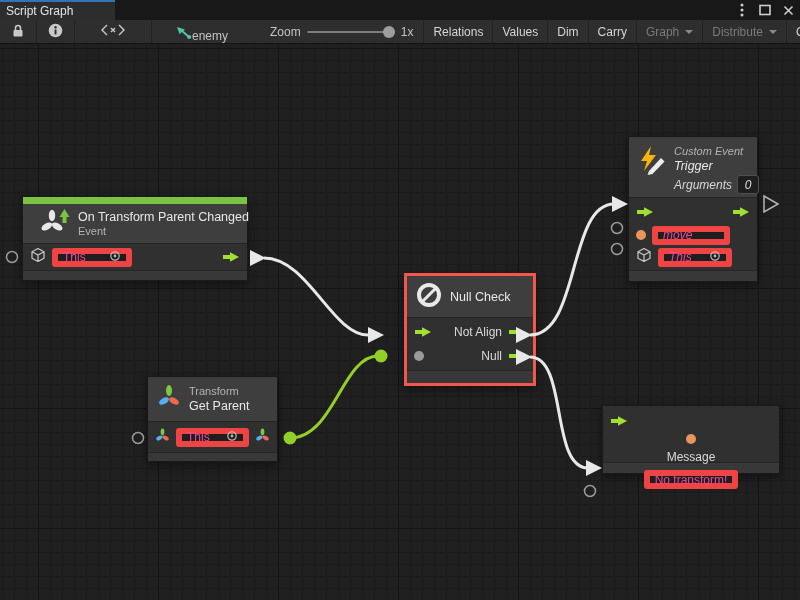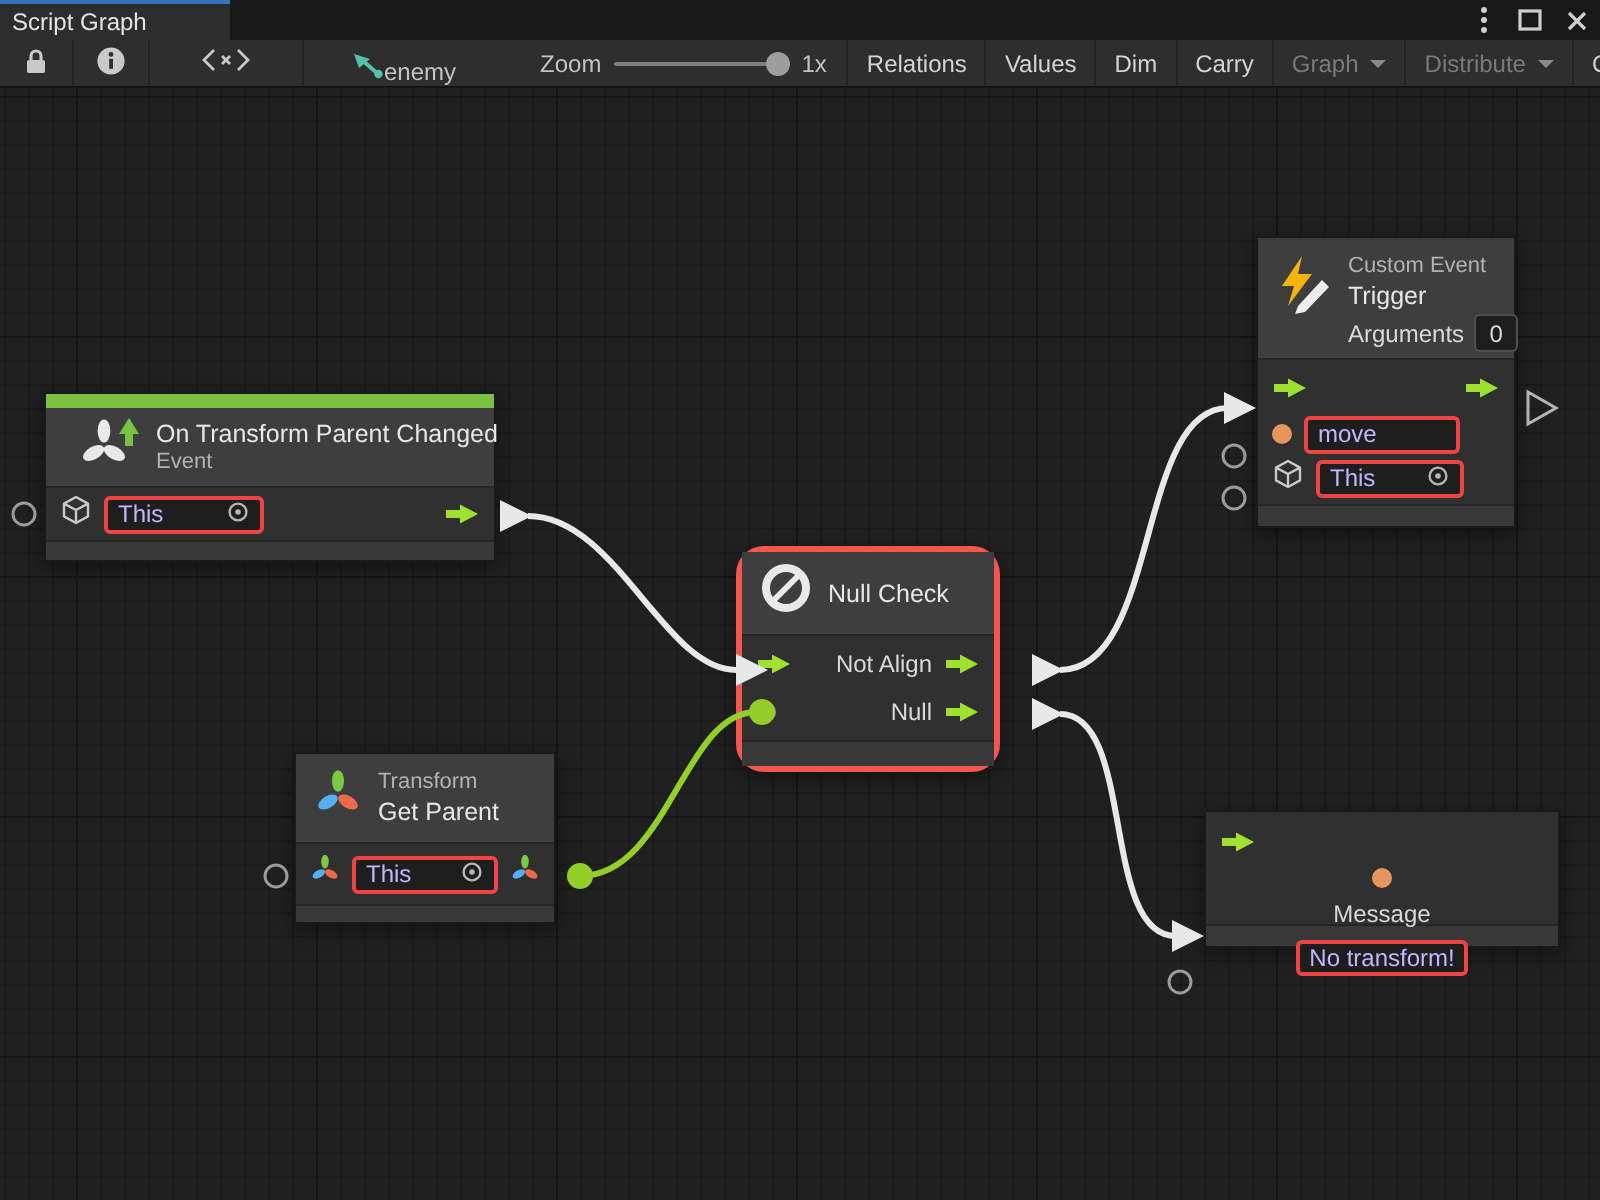--- a/index.html
+++ b/index.html
@@ -46,21 +46,21 @@
         box-shadow:0 3px 9px rgba(0,0,0,.45);z-index:2;}
   .node.selected{border:3px solid #f2564d;}
   .nhead{background:#3e3e3e;display:flex;align-items:center;gap:7px;padding:0 8px;
          border-bottom:1px solid #252525;box-sizing:border-box;}
   .nrow{display:flex;align-items:center;gap:6px;padding:0 7px;box-sizing:border-box;}
   .nfoot{background:#383838;border-top:1px solid #252525;box-sizing:border-box;}
   .greenbar{height:7px;background:#7cc242;}
   .ttl{font-size:12.5px;color:#e8e8e8;line-height:16px;white-space:nowrap;}
   .cat{font-size:11px;color:#b3b3b3;line-height:13px;white-space:nowrap;}
   .plabel{font-size:12px;color:#d9d9d9;white-space:nowrap;}
-  .field{background:#1e1e1e;border:2px solid #ef4444;border-radius:3px;color:#c4b5fd;
+  .field{background:#1e1e1e;border:6px solid #ef4444;border-radius:3px;color:#ec4899;
          font-size:12px;display:flex;align-items:center;justify-content:space-between;
          gap:4px;padding:0 5px;height:19px;box-sizing:border-box;cursor:text;white-space:nowrap;}
   .dot{width:10px;height:10px;border-radius:50%;flex:0 0 auto;}
   .dot.gray{background:#9a9a9a;}
   .dot.orange{background:#e8955c;}
   .checkbox{width:13px;height:13px;background:#1d1d1d;border:1px solid #5a5a5a;border-radius:2px;cursor:pointer;}
   .argbox{background:#1e1e1e;border:1px solid #4f4f4f;border-radius:3px;color:#dcdcdc;
           font-size:12px;min-width:12px;height:17px;display:flex;align-items:center;
           justify-content:center;padding:0 4px;}
   .flowarrow{flex:0 0 auto;display:flex;}
@@ -192,21 +192,21 @@
       <span style="flex:1;"></span>
       <span class="flowarrow">
         <svg width="18" height="12" viewBox="0 0 18 12">
             <path d="M1 4 h7 V1.2 L17 6 L8 10.8 V8 H1 Z" fill="#9fe030"></path>
           </svg>
       </span>
     </div>
     <div class="nfoot" style="height:10px;"></div>
   </div>
 
-  <div class="node selected" style="left:368px;top:229px;width:132px;border-radius:14px;">
+  <div class="node selected" style="left:404px;top:229px;width:132px;">
     <div class="nhead" style="height:42px;">
       <span>
         <svg width="28" height="28" viewBox="0 0 28 28">
             <circle cx="14" cy="14" r="10" stroke="#e9e9e9" stroke-width="4" fill="none"></circle>
             <line x1="7.5" y1="20.5" x2="20.5" y2="7.5" stroke="#e9e9e9" stroke-width="3"></line>
           </svg>
       </span>
       <div class="ttl">Null Check</div>
     </div>
     <div class="nrow" style="height:24px;margin-top:2px;">
@@ -271,21 +271,21 @@
         <svg width="15" height="15" viewBox="0 0 15 15">
           <ellipse cx="7.5" cy="3.8" rx="1.9" ry="3.4" fill="#7ac943"></ellipse>
           <ellipse cx="4.4" cy="10" rx="1.9" ry="3.4" transform="rotate(60 4.4 10)" fill="#56aff0"></ellipse>
           <ellipse cx="10.6" cy="10" rx="1.9" ry="3.4" transform="rotate(-60 10.6 10)" fill="#ee6a4c"></ellipse>
         </svg>
       </span>
     </div>
     <div class="nfoot" style="height:9px;"></div>
   </div>
 
-  <div class="node" style="left:628px;top:74px;width:130px;">
+  <div class="node" style="left:628px;top:92px;width:130px;font-style:italic;">
     <div class="nhead" style="height:61px;align-items:flex-start;padding-top:8px;">
       <span>
         <svg width="30" height="30" viewBox="0 0 30 30">
           <polygon points="14,1 4,16 10,16 7,26 19,10 12,10" fill="#f6b40e"></polygon>
           <path d="M12 26 L24 13 L27.5 16.5 L15.5 29 L10.5 30 Z" fill="#ececec"></path>
         </svg>
       </span>
       <div>
         <div class="cat">Custom Event</div>
         <div class="ttl">Trigger</div>

